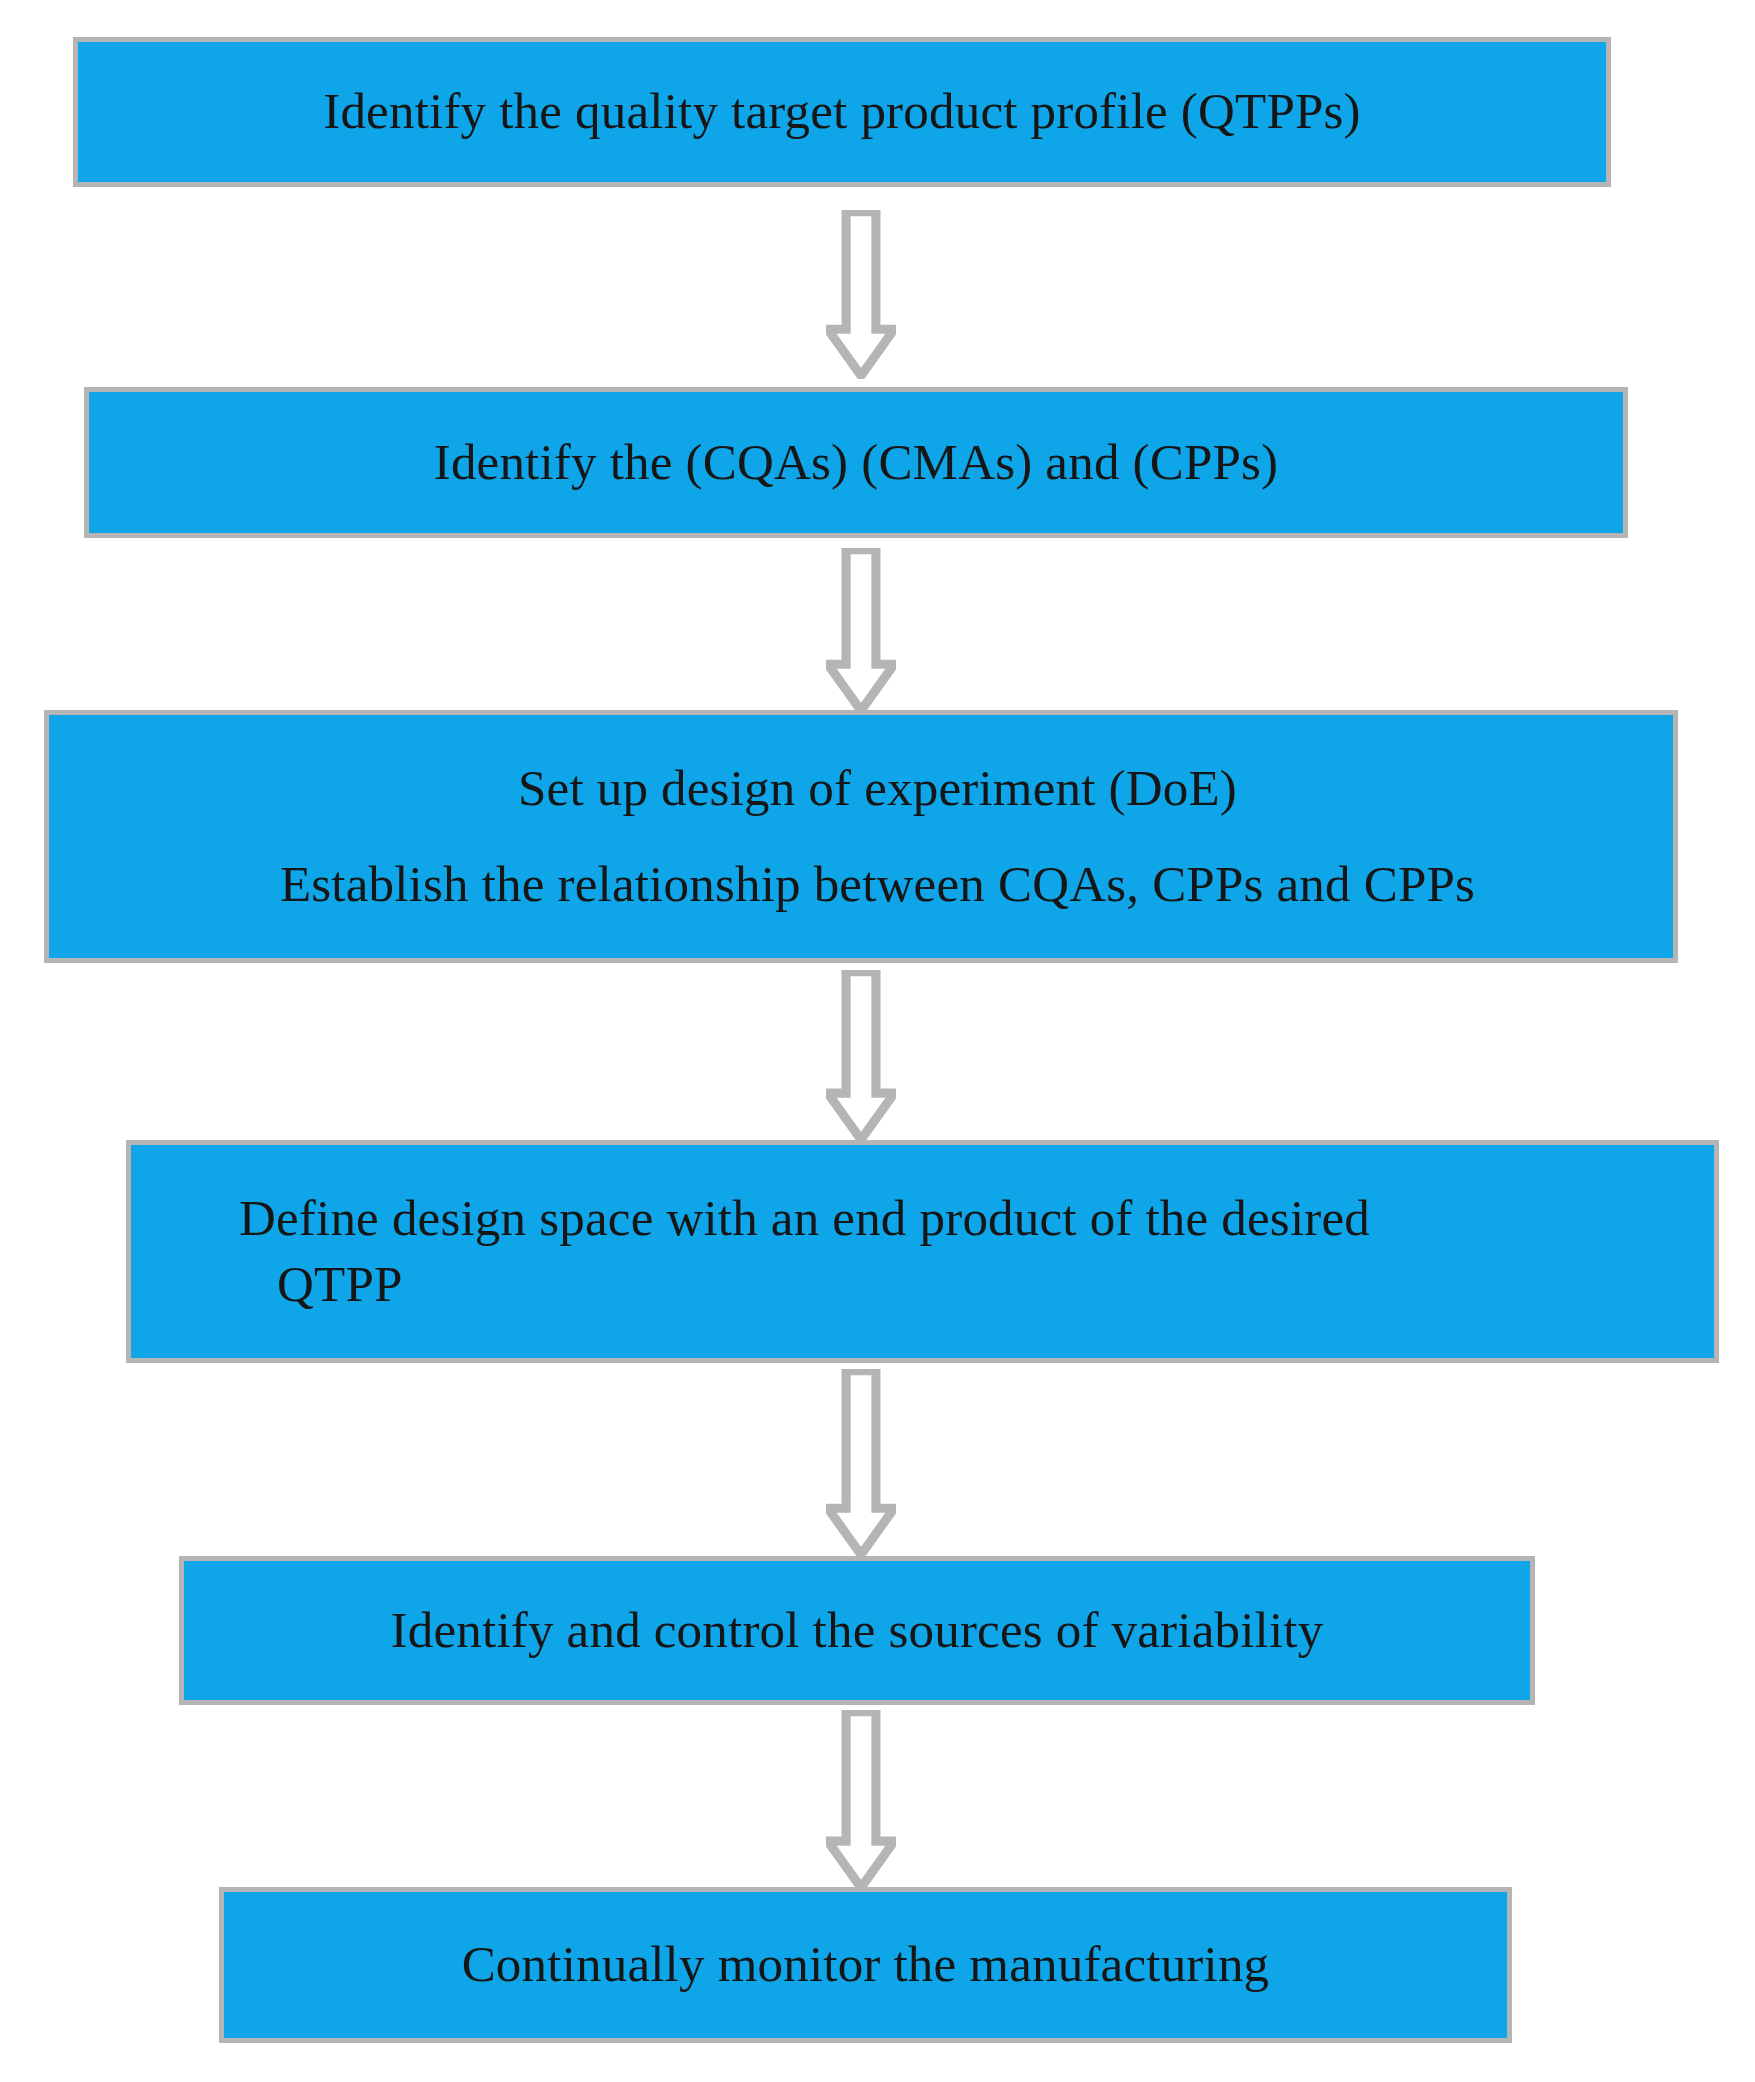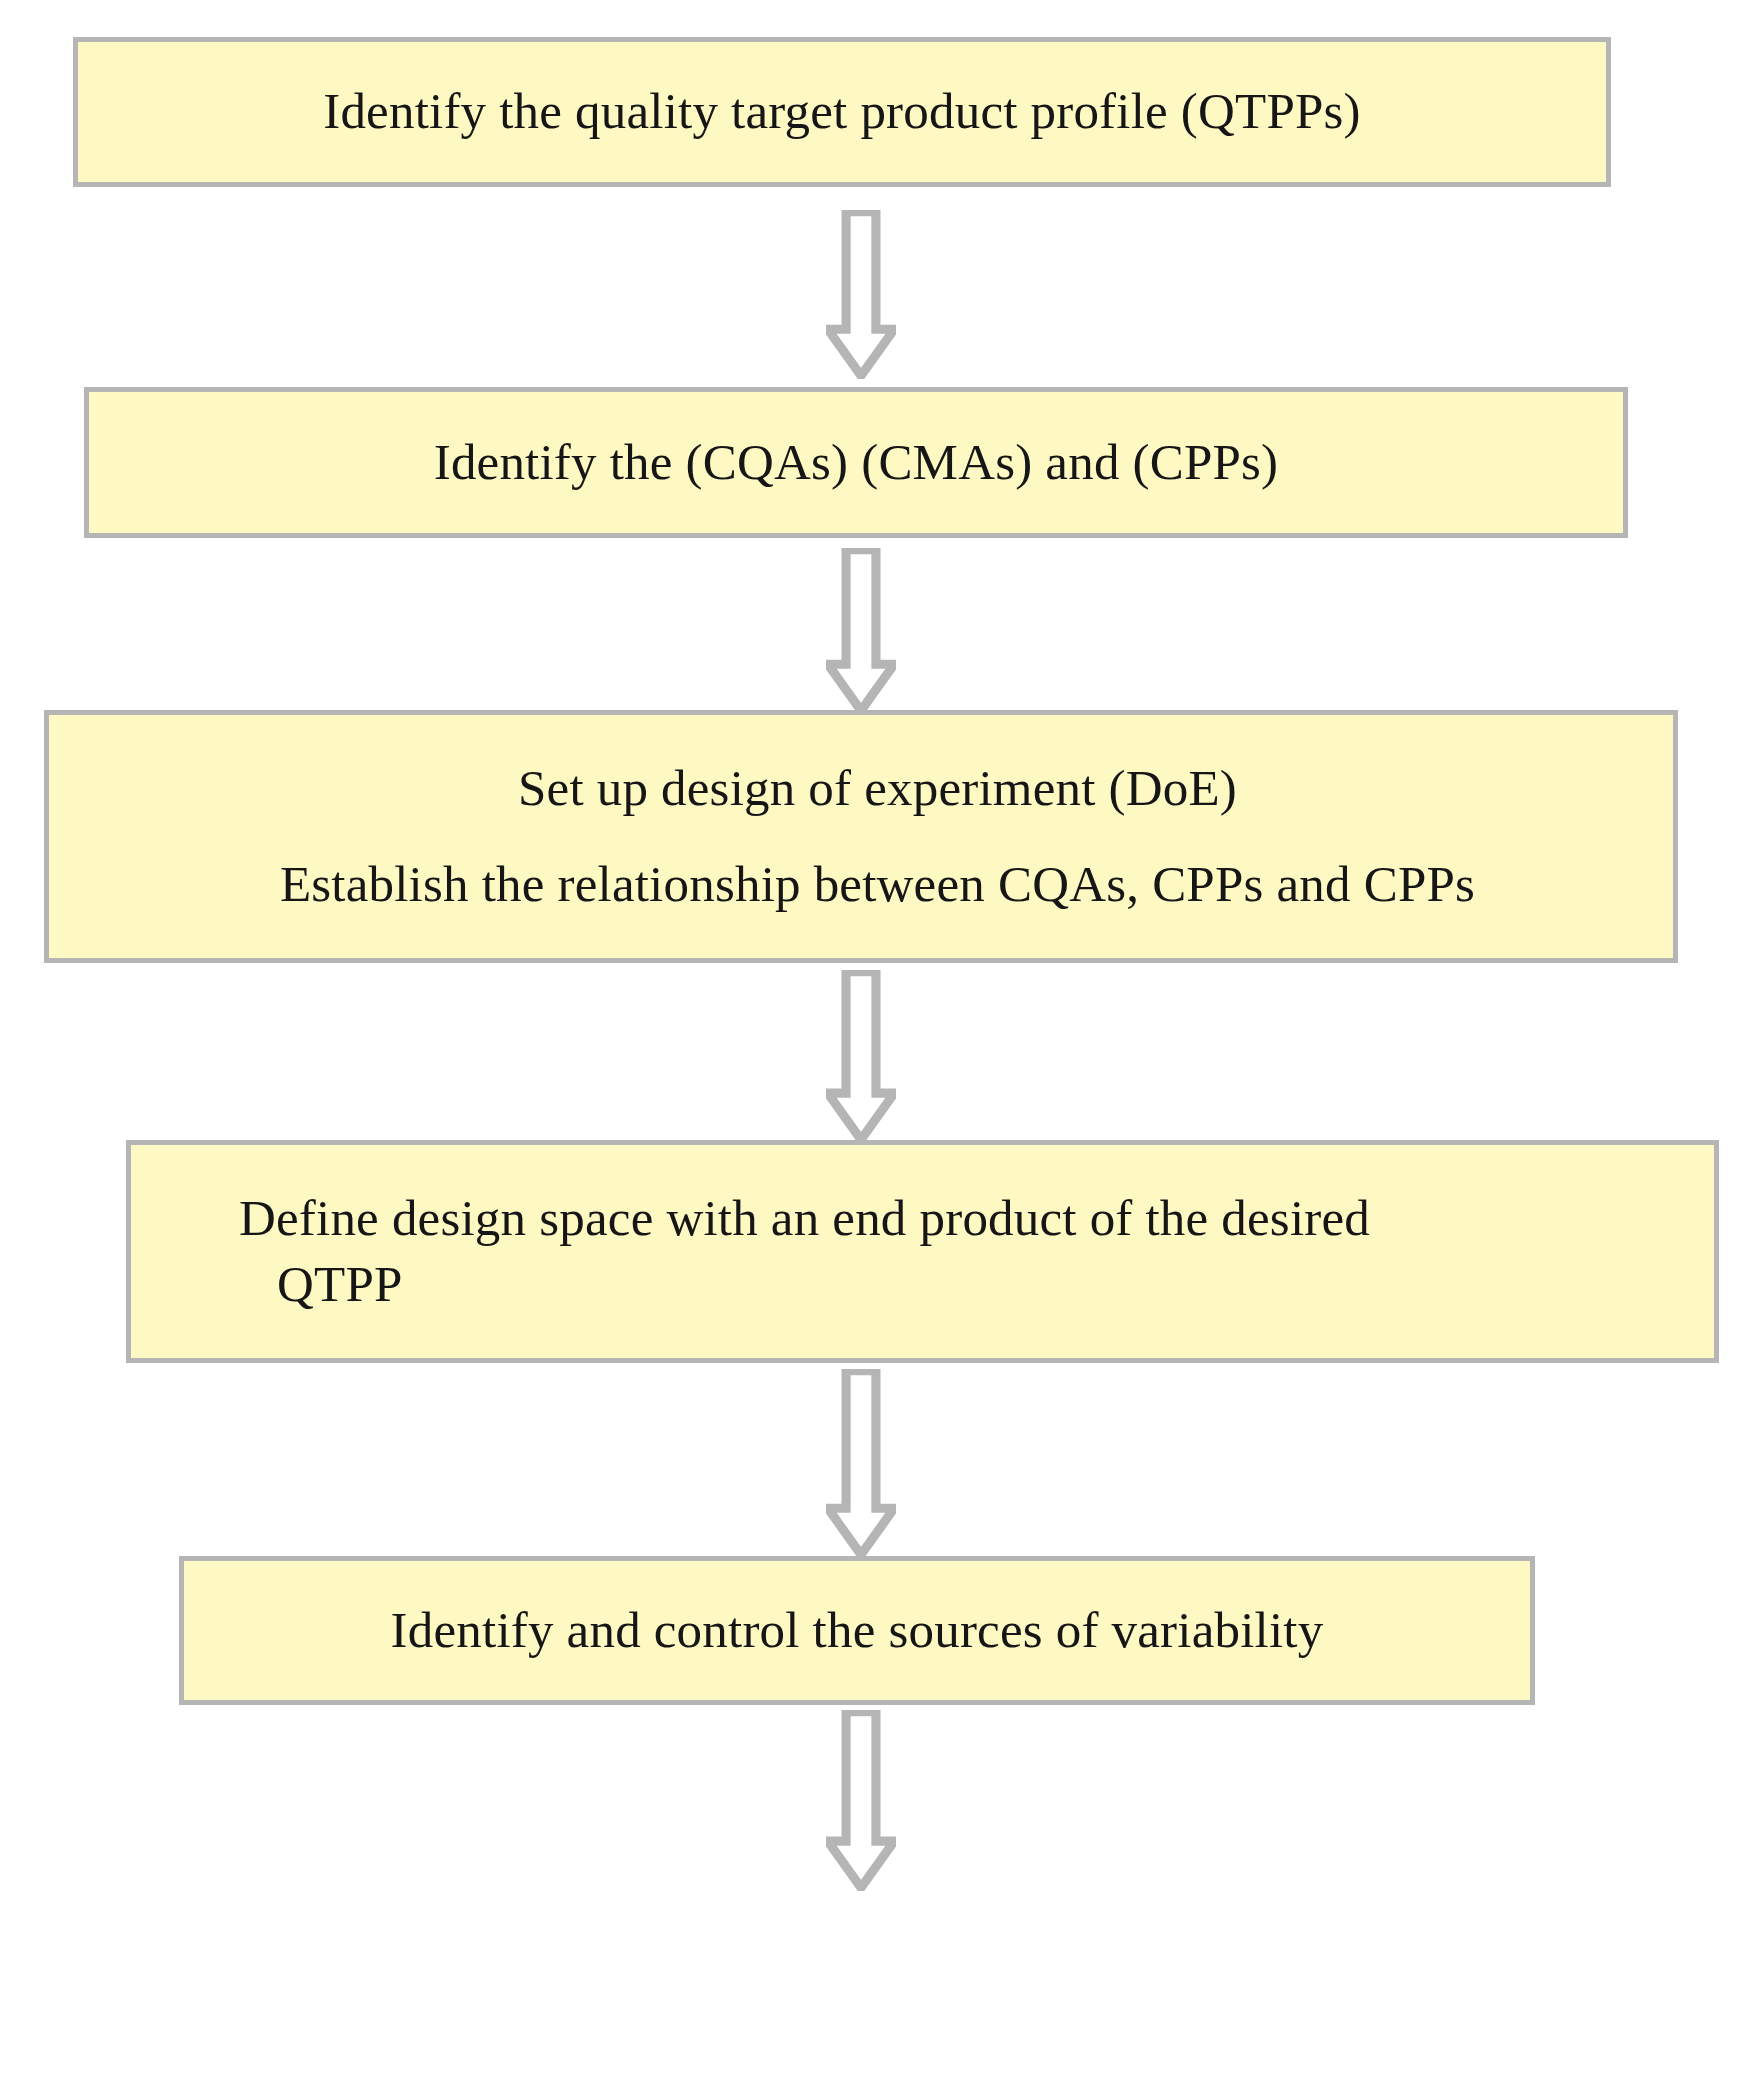--- a/index.html
+++ b/index.html
@@ -19,21 +19,21 @@
   #flowchart {
     position: relative;
     width: 1755px;
     height: 2083px;
   }
 
   .node {
     position: absolute;
     box-sizing: border-box;
     border: 5.8px solid #b5b5b5;
-    background: #fef9c3;
+    background: #0ea5e9;
     display: flex;
     flex-direction: column;
     justify-content: center;
   }
 
   .node-line {
     font-size: 51px;
     line-height: 1.12;
     letter-spacing: 0.2px;
     white-space: nowrap;
@@ -102,15 +102,18 @@
   <div class="node align-center" style="left:179px; top:1556px; width:1356px; height:149px;">
     <div class="node-line">Identify and control the sources of variability</div>
   </div>
 
   <div class="arrow" style="left:826px; top:1710px; width:70px; height:181px;">
     <svg width="70" height="181" viewBox="0 0 84 218">
       <polygon points="24,2 60,2 60,158 82,158 42,214 2,158 24,158" fill="#ffffff" stroke="#b5b5b5" stroke-width="11" stroke-linejoin="miter"></polygon>
     </svg>
   </div>
 
+  <div class="node align-center" style="left:219px; top:1887px; width:1293px; height:156px;">
+    <div class="node-line">Continually monitor the manufacturing</div>
+  </div>
 
 </div>
 
 
 </body></html>

